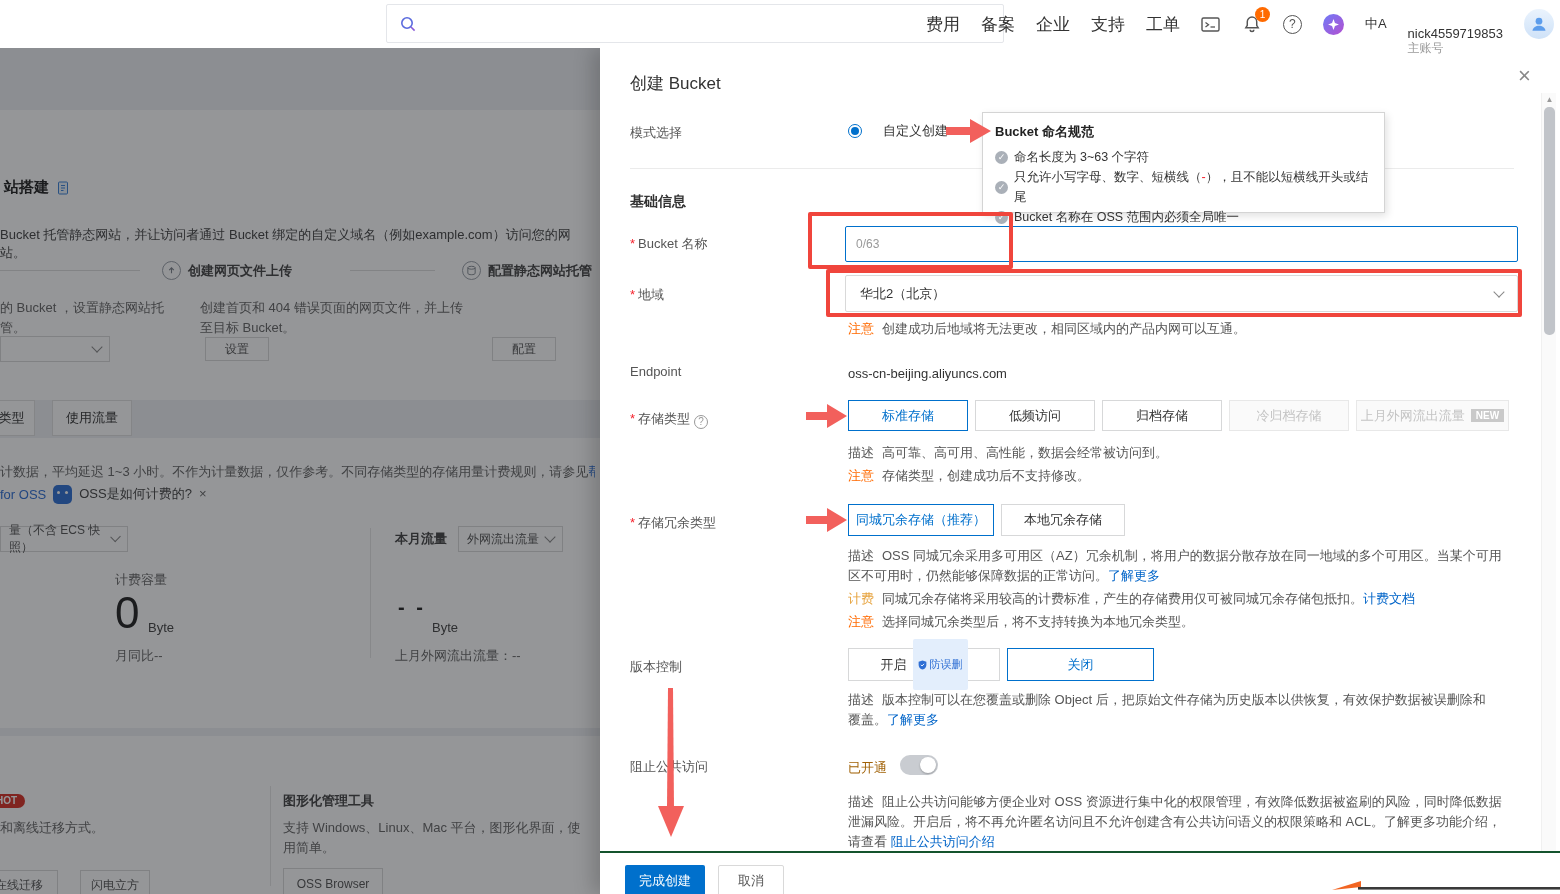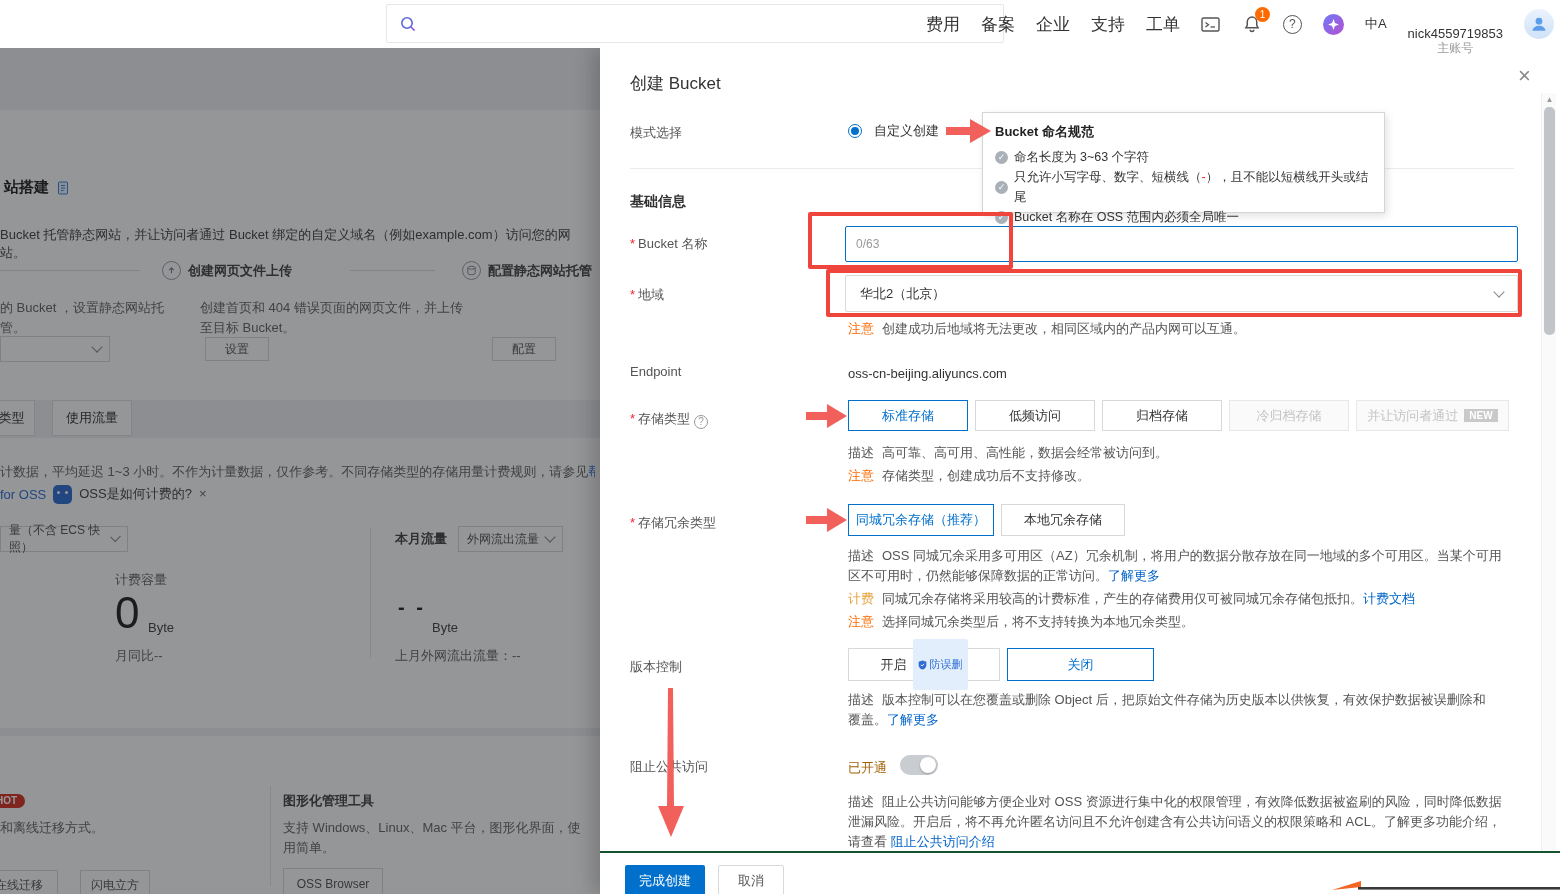--- a/index.html
+++ b/index.html
@@ -12,21 +12,21 @@
   .search-box { position:absolute; left:386px; top:4px; width:618px; height:39px; border:1px solid #e4e6ea; border-radius:2px; display:flex; align-items:center; padding:0 12px; gap:10px; background:#fff; }
   .search-box input { border:none; outline:none; flex:1; font-size:13px; color:#333; font-family:inherit; }
   .search-box input::placeholder { color:#bbb; }
   .top-right { position:absolute; right:6px; top:0; height:48px; display:flex; align-items:center; gap:21px; }
   .top-menu-item { font-size:17px; color:#333; cursor:pointer; white-space:nowrap; }
   .top-icon { position:relative; width:20px; height:20px; display:flex; align-items:center; justify-content:center; }
   .badge { position:absolute; top:-7px; right:-8px; min-width:15px; height:15px; background:#ff6a00; color:#fff; border-radius:8px; font-size:10px; line-height:15px; text-align:center; padding:0 3px; }
   .qmark { width:19px; height:19px; border:1.4px solid #555; border-radius:50%; font-size:12px; line-height:16px; text-align:center; color:#555; }
   .star-circle { width:21px; height:21px; border-radius:50%; background:linear-gradient(135deg,#6f7bf7,#b44fd0); display:flex; align-items:center; justify-content:center; }
   .lang { font-size:13px; color:#333; }
-  .user-block { text-align:center; line-height:15px;margin-top:34px; }
+  .user-block { text-align:left; line-height:15px;margin-top:34px; }
   .user-name { font-size:13px; color:#333; }
   .user-role { font-size:12px; color:#999; }
   .avatar { width:30px; height:30px; border-radius:50%; background:linear-gradient(180deg,#eaf3fd,#cfe2f8); display:flex; align-items:center; justify-content:center; }
 
   
   .bg-page { position:absolute; top:48px; left:0; width:1560px; height:846px; background:#eef1f5; z-index:1; }
   .bg-card { position:absolute; background:#fff; }
   .bg-title { font-weight:bold; font-size:15px; color:#222; display:flex; align-items:center; gap:7px; }
   .bg-text { font-size:13px; color:#444; }
   .bg-sub { font-size:13px; color:#666; line-height:20px; }
@@ -222,21 +222,21 @@
         </svg>
       </span>
   </div>
 </div>
 
 <div class="drawer">
   <div class="dlg-title">创建 Bucket</div>
   <div class="dlg-close">×</div>
 
   <div class="form-label" style="top:76px;">模式选择</div>
-  <div class="abs" style="left:248px; top:74px; display:flex; align-items:center; gap:12px;">
+  <div class="abs" style="left:248px; top:74px; display:flex; align-items:center; gap:21px;">
     <span class="radio">
         <i></i>
       </span>
     <span style="font-size:13px; color:#333;">自定义创建</span>
   </div>
   <div class="divider" style="top:120px;"></div>
 
   <div class="section-h" style="top:145px;">基础信息</div>
 
   <div class="form-label" style="top:187px;">
@@ -262,21 +262,21 @@
 
   <div class="form-label" style="top:362px;">
     <span class="req">*</span><span>存储类型</span><span class="q-ic">?</span>
   </div>
   <div class="opt-row" style="top:352px;">
     <div class="opt-btn active" style="width:120px;">标准存储</div>
     <div class="opt-btn" style="width:120px;">低频访问</div>
     <div class="opt-btn" style="width:120px;">归档存储</div>
     <div class="opt-btn disabled" style="width:120px;">冷归档存储</div>
     <div class="opt-btn disabled" style="width:153px;">
-      <span>并让访问者通过</span>
+      <span>上月外网流出流量</span>
       <span class="new-badge">NEW</span>
     </div>
   </div>
   <div class="tagline" style="top:395px;">
     <span class="tag-desc">描述</span><span>高可靠、高可用、高性能，数据会经常被访问到。</span>
   </div>
   <div class="tagline" style="top:418px;">
     <span class="tag-warn">注意</span><span>存储类型，创建成功后不支持修改。</span>
   </div>
 

